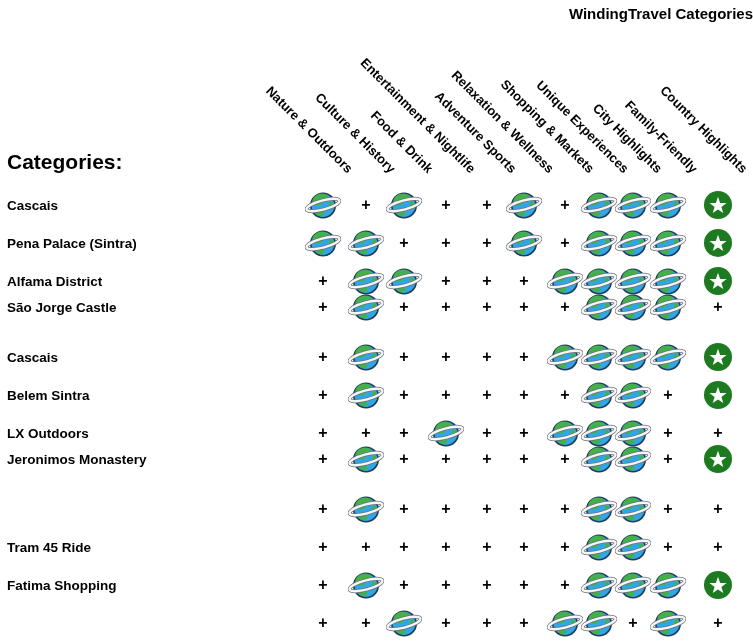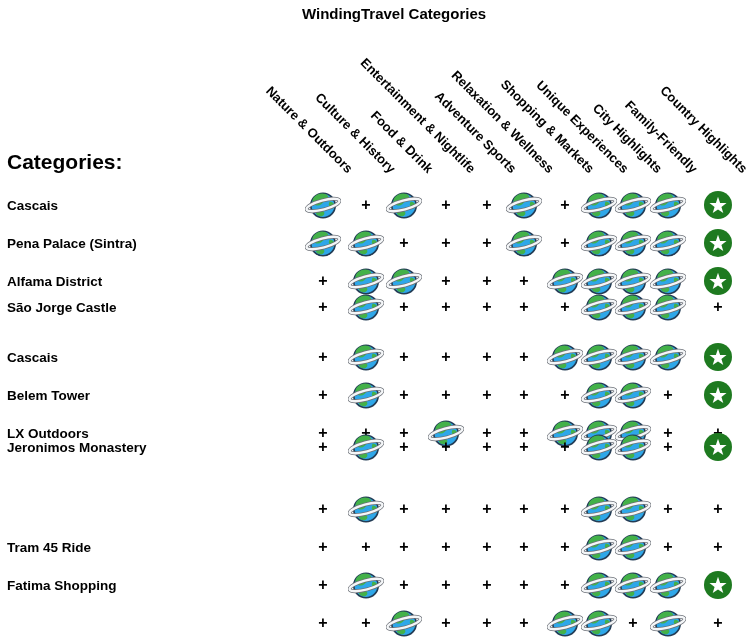--- a/index.html
+++ b/index.html
@@ -5,21 +5,21 @@
   html, body { margin:0; padding:0; }
   body {
     width:753px; height:641px; background:#ffffff;
     font-family:"Liberation Sans", sans-serif;
     -webkit-font-smoothing:antialiased;
   }
   .page { position:relative; width:753px; height:641px; background:#fff; overflow:hidden; }
 
   .title {
     position:absolute; top:5px; left:302px; right:0;
-    text-align:left; font-size:15px; font-weight:bold; color:#000;
+    text-align:right; font-size:15px; font-weight:bold; color:#000;
   }
 
   
   .colhead { position:absolute; top:176px; width:0; height:0; }
   .colhead span {
     position:absolute; right:0; bottom:0;
     white-space:nowrap;
     transform-origin:100% 100%;
     transform:rotate(45deg);
     font-size:13px; font-weight:bold; color:#000;
@@ -514,21 +514,21 @@
           </svg>
         </div>
         <div class="cell" style="left: 698px;">
           <svg class="staricon" width="30" height="30" viewBox="0 0 30 30">
             <circle cx="15" cy="15" r="14" fill="#1e7a20"></circle>
             <path d="M15 6.8 L17.12 12.89 L23.56 13.02 L18.42 16.91 L20.29 23.08 L15 19.4 L9.71 23.08 L11.58 16.91 L6.44 13.02 L12.88 12.89 Z" fill="#ffffff"></path>
           </svg>
         </div>
       </div>
       <div class="mrow" style="top: 376px;">
-        <div class="rowlabel">Belem Tower</div>
+        <div class="rowlabel">Belem Sintra</div>
         <div class="cell" style="left: 303px;">
           <span class="plus">+</span>
         </div>
         <div class="cell" style="left: 346px;">
           <svg class="globe" width="36" height="32" viewBox="0 0 37 33">
             <circle cx="18.5" cy="17" r="12.6" fill="#2ea7e9" stroke="#233c55" stroke-width="1.7"></circle>
             <path d="M7.5 12 Q9 6.5 15 5 Q21 4 23.5 7 Q25 9.5 21.5 11.5 Q19 13 17 15.5 Q14 18 10.5 16.5 Q7.5 15 7.5 12 Z" fill="#43b149"></path>
             <path d="M25.5 13 Q29.5 13.5 30.5 17 Q30.5 20.5 27 20 Q24.5 19 24.5 16 Q24.5 14 25.5 13 Z" fill="#43b149"></path>
             <path d="M12 22.5 Q16 21 19.5 23.5 Q21 26.5 17.5 28 Q13.5 28.5 11.5 26 Q10.5 24 12 22.5 Z" fill="#43b149"></path>
             <g transform="rotate(-15 18.5 16.5)">
@@ -651,21 +651,21 @@
             </g>
           </svg>
         </div>
         <div class="cell" style="left: 648px;">
           <span class="plus">+</span>
         </div>
         <div class="cell" style="left: 698px;">
           <span class="plus">+</span>
         </div>
       </div>
-      <div class="mrow" style="top: 428px;">
+      <div class="mrow" style="top: 440px;">
         <div class="rowlabel">Jeronimos Monastery</div>
         <div class="cell" style="left: 303px;">
           <span class="plus">+</span>
         </div>
         <div class="cell" style="left: 346px;">
           <svg class="globe" width="36" height="32" viewBox="0 0 37 33">
             <circle cx="18.5" cy="17" r="12.6" fill="#2ea7e9" stroke="#233c55" stroke-width="1.7"></circle>
             <path d="M7.5 12 Q9 6.5 15 5 Q21 4 23.5 7 Q25 9.5 21.5 11.5 Q19 13 17 15.5 Q14 18 10.5 16.5 Q7.5 15 7.5 12 Z" fill="#43b149"></path>
             <path d="M25.5 13 Q29.5 13.5 30.5 17 Q30.5 20.5 27 20 Q24.5 19 24.5 16 Q24.5 14 25.5 13 Z" fill="#43b149"></path>
             <path d="M12 22.5 Q16 21 19.5 23.5 Q21 26.5 17.5 28 Q13.5 28.5 11.5 26 Q10.5 24 12 22.5 Z" fill="#43b149"></path>

